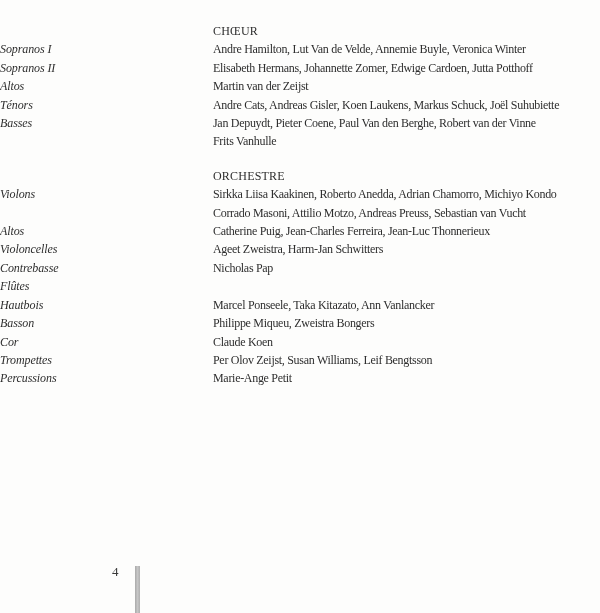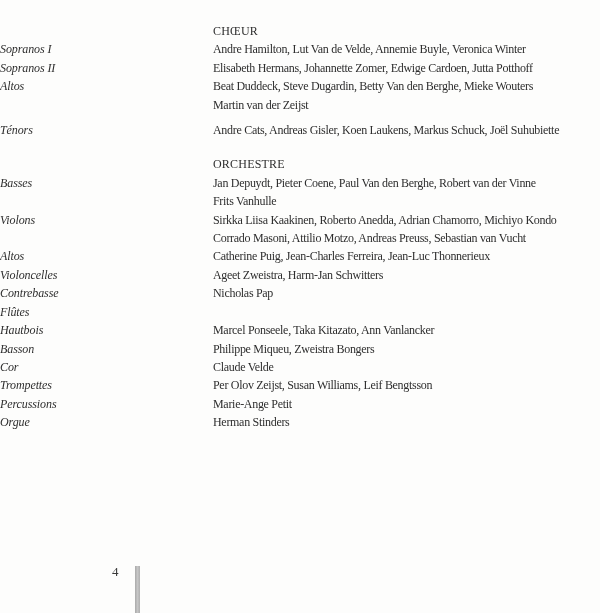--- a/index.html
+++ b/index.html
@@ -32,21 +32,21 @@
     letter-spacing:-0.1px;
     white-space:nowrap;
   }
   .cell-names { letter-spacing:-0.3px; }
   .cell-names .line { display:block; white-space:nowrap; }
   .section-title {
     letter-spacing:0.2px;
     font-style:normal;
   }
   .section-gap { margin-top:16px; }
-  .gap-before { margin-top:7px; }
+  .gap-before { }
   .page-number {
     position:absolute;
     left:112px; top:564px;
     font-size:13px;
     line-height:16px;
     color:#3a3a3a;
   }
   .spine-line {
     position:absolute;
     left:135px; top:566px;
@@ -72,40 +72,39 @@
       </div>
       <div class="row">
         <div class="cell-label">Sopranos II</div>
         <div class="cell-names">
           <span class="line">Elisabeth Hermans, Johannette Zomer, Edwige Cardoen, Jutta Potthoff</span>
         </div>
       </div>
       <div class="row">
         <div class="cell-label">Altos</div>
         <div class="cell-names">
-          <span class="line">Beat Duddeck, Steve Dugardin, Betty Van den Berghe, Mieke Wouters</span>
           <span class="line">Martin van der Zeijst</span>
         </div>
       </div>
       <div class="row gap-before">
         <div class="cell-label">Ténors</div>
         <div class="cell-names">
           <span class="line">Andre Cats, Andreas Gisler, Koen Laukens, Markus Schuck, Joël Suhubiette</span>
         </div>
       </div>
-      <div class="row section-gap">
-        <div class="cell-label"></div>
-        <div class="cell-names section-title">ORCHESTRE</div>
-      </div>
       <div class="row">
         <div class="cell-label">Basses</div>
         <div class="cell-names">
           <span class="line">Jan Depuydt, Pieter Coene, Paul Van den Berghe, Robert van der Vinne</span>
           <span class="line">Frits Vanhulle</span>
         </div>
+      </div>
+      <div class="row section-gap">
+        <div class="cell-label"></div>
+        <div class="cell-names section-title">ORCHESTRE</div>
       </div>
       <div class="row">
         <div class="cell-label">Violons</div>
         <div class="cell-names">
           <span class="line">Sirkka Liisa Kaakinen, Roberto Anedda, Adrian Chamorro, Michiyo Kondo</span>
           <span class="line">Corrado Masoni, Attilio Motzo, Andreas Preuss, Sebastian van Vucht</span>
         </div>
       </div>
       <div class="row">
         <div class="cell-label">Altos</div>
@@ -136,40 +135,34 @@
       </div>
       <div class="row">
         <div class="cell-label">Basson</div>
         <div class="cell-names">
           <span class="line">Philippe Miqueu, Zweistra Bongers</span>
         </div>
       </div>
       <div class="row">
         <div class="cell-label">Cor</div>
         <div class="cell-names">
-          <span class="line">Claude Velde</span>
+          <span class="line">Claude Koen</span>
         </div>
       </div>
       <div class="row">
         <div class="cell-label">Trompettes</div>
         <div class="cell-names">
           <span class="line">Per Olov Zeijst, Susan Williams, Leif Bengtsson</span>
         </div>
       </div>
       <div class="row">
         <div class="cell-label">Percussions</div>
         <div class="cell-names">
           <span class="line">Marie-Ange Petit</span>
         </div>
       </div>
-      <div class="row">
-        <div class="cell-label">Orgue</div>
-        <div class="cell-names">
-          <span class="line">Herman Stinders</span>
-        </div>
-      </div>
     </div>
 
   <span class="page-number">4</span>
 
   <div class="spine-line"></div>
 
 </div>
 
 </body></html>

